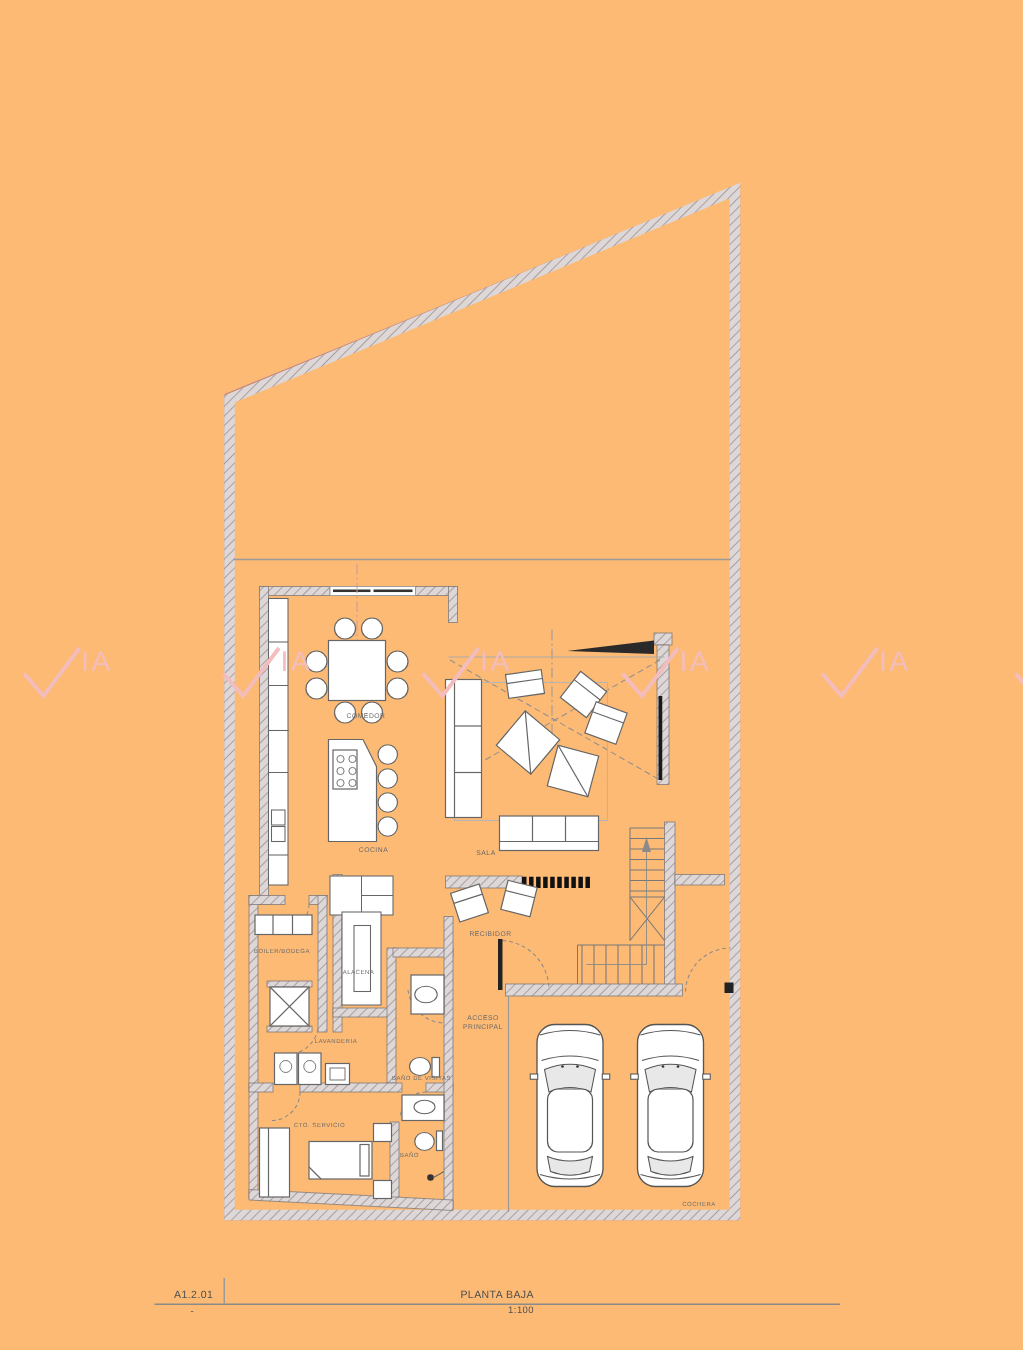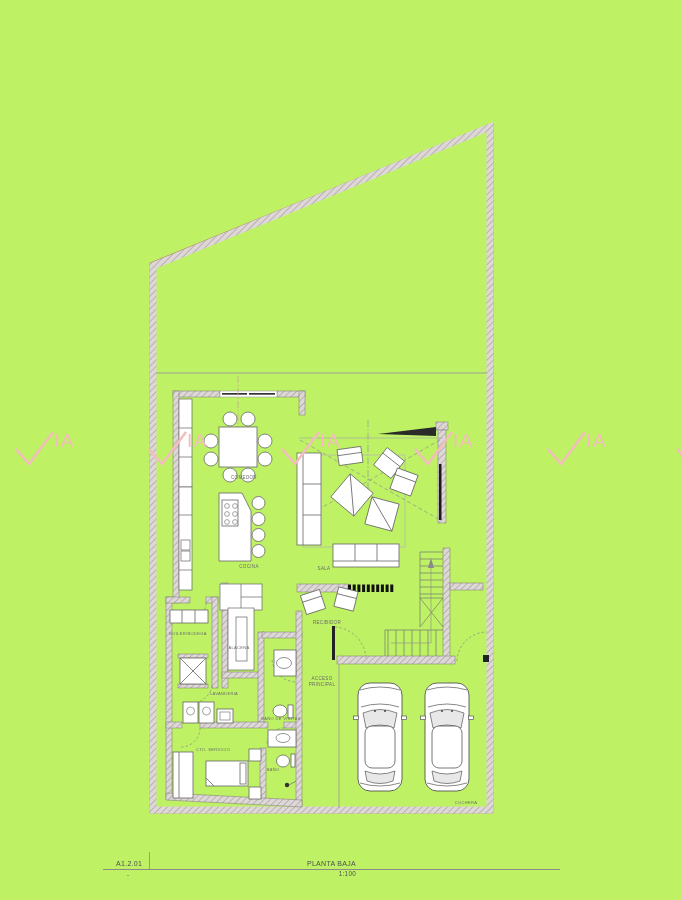--- a/index.html
+++ b/index.html
@@ -1,16 +1,16 @@
 <!DOCTYPE html>
 <html><head>
 <meta charset="utf-8">
 <style>
   html,body{margin:0;padding:0;background:#fff;}
-  .sheet{position:relative;width:682px;height:900px;background:#bef264;overflow:hidden;
+  .sheet{position:relative;width:682px;height:900px;background:#fdba74;overflow:hidden;
          font-family:"Liberation Sans",sans-serif;}
   .plan-svg{position:absolute;left:0;top:0;}
   .room-label{position:absolute;transform:translate(-50%,-50%);font-size:4.5px;color:#6b6b6b;
               letter-spacing:.35px;white-space:pre-line;text-align:center;line-height:1.35;}
   .room-label.xs{font-size:4px;}
   .tb-line{position:absolute;background:#8a8a8a;}
   .tb-text{position:absolute;color:#4f4f4f;font-size:7px;letter-spacing:.3px;}
   .tb-text.right{text-align:right;}
   .tb-text.small{font-size:6.3px;}
 </style>

